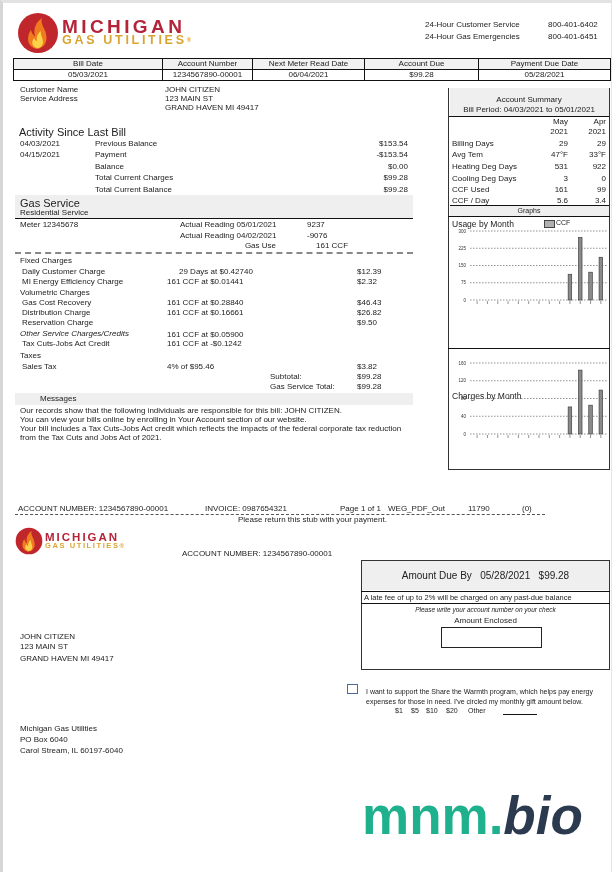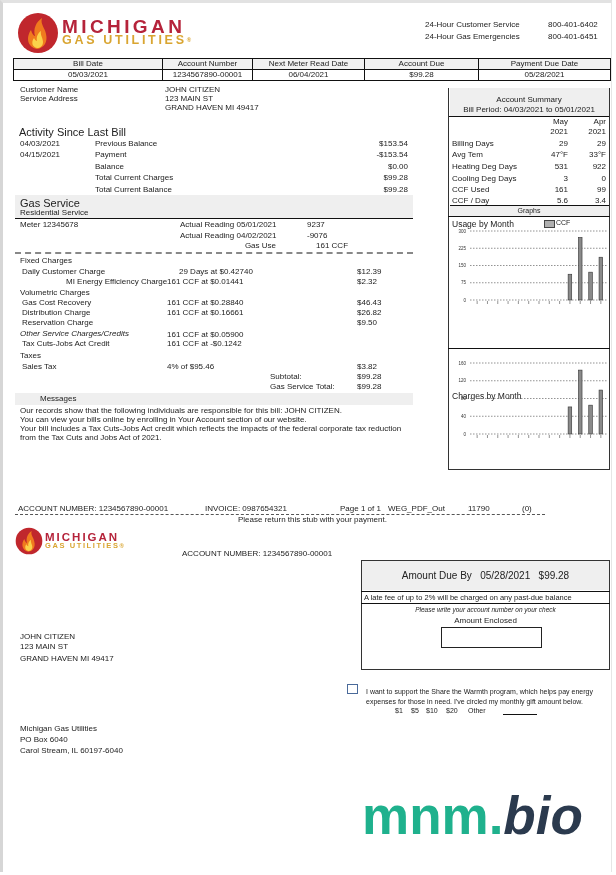--- a/index.html
+++ b/index.html
@@ -112,21 +112,21 @@
 <div class="a" style="left:316px;top:241px;">161 CCF</div>
 <div class="dash" style="left:15px;top:252px;width:398px;"></div>
 
 <div class="a" style="left:20px;top:256px;">Fixed Charges</div>
 <div>
   <div class="a" style="left:22px;top:267px;">Daily Customer Charge</div>
   <div class="a" style="left:167px;top:267px;margin-left:12px;">29 Days at $0.42740</div>
   <div class="a" style="left:357px;top:267px;">$12.39</div>
 </div>
 <div>
-  <div class="a" style="left:22px;top:277px;margin-left:44px;">MI Energy Efficiency Charge</div>
+  <div class="a" style="left:22px;top:277px;">MI Energy Efficiency Charge</div>
   <div class="a" style="left:167px;top:277px;">161 CCF at $0.01441</div>
   <div class="a" style="left:357px;top:277px;">$2.32</div>
 </div>
 <div class="a" style="left:20px;top:288px;">Volumetric Charges</div>
 <div>
   <div class="a" style="left:22px;top:298px;">Gas Cost Recovery</div>
   <div class="a" style="left:167px;top:298px;">161 CCF at $0.28840</div>
   <div class="a" style="left:357px;top:298px;">$46.43</div>
 </div>
 <div>

